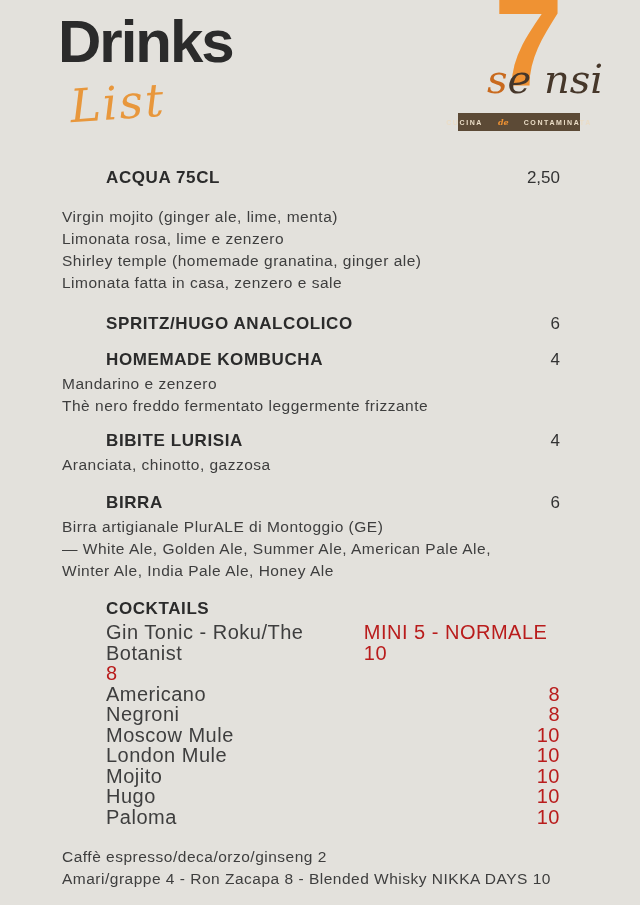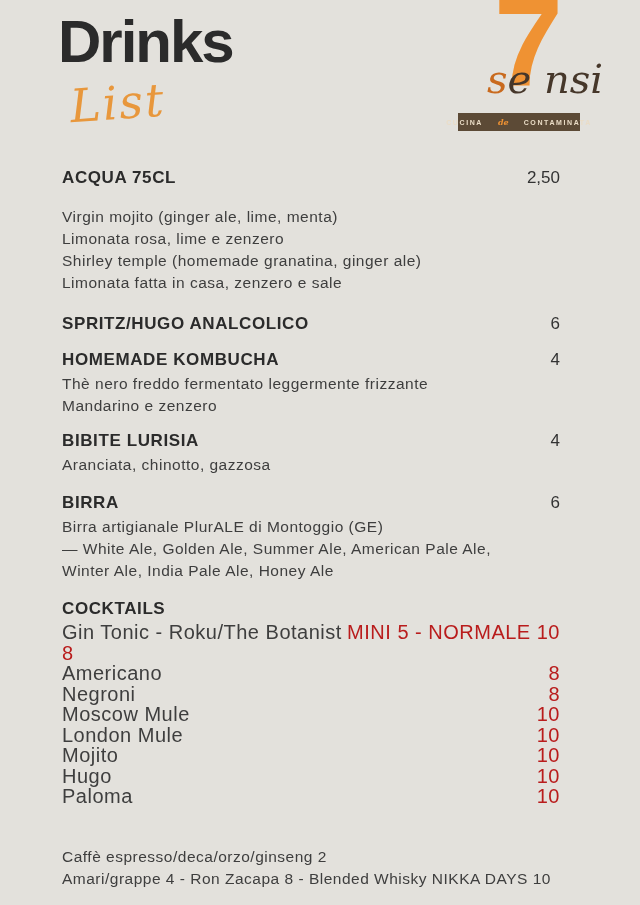--- a/index.html
+++ b/index.html
@@ -118,20 +118,21 @@
   .menu {
     position: absolute;
     left: 62px;
     top: 165px;
     width: 498px;
   }
   .row {
     display: flex;
     justify-content: space-between;
     align-items: baseline;
+    margin-left: 44px;
   }
   .sec-head { line-height: 26px; }
   .sec-name {
     font-size: 17px;
     font-weight: 700;
     letter-spacing: 0.6px;
     color: var(--ink-dark);
   }
   .sec-price {
     font-size: 17px;
@@ -212,22 +213,22 @@
         <span class="sec-name">SPRITZ/HUGO ANALCOLICO</span>
         <span class="sec-price">6</span>
       </div>
     </div>
 
     <div class="section s3">
       <div class="row sec-head">
         <span class="sec-name">HOMEMADE KOMBUCHA</span>
         <span class="sec-price">4</span>
       </div>
+      <div class="desc">Mandarino e zenzero</div>
       <div class="desc">Thè nero freddo fermentato leggermente frizzante</div>
-      <div class="desc">Mandarino e zenzero</div>
     </div>
 
     <div class="section s4">
       <div class="row sec-head">
         <span class="sec-name">BIBITE LURISIA</span>
         <span class="sec-price">4</span>
       </div>
       <div class="desc">Aranciata, chinotto, gazzosa</div>
     </div>
 

